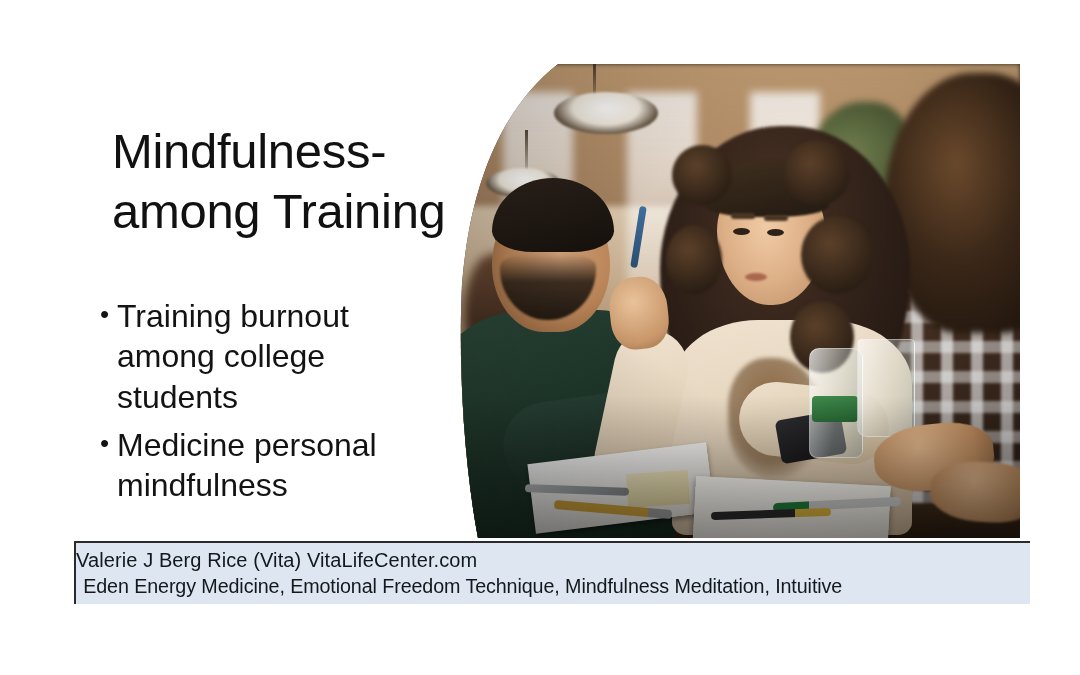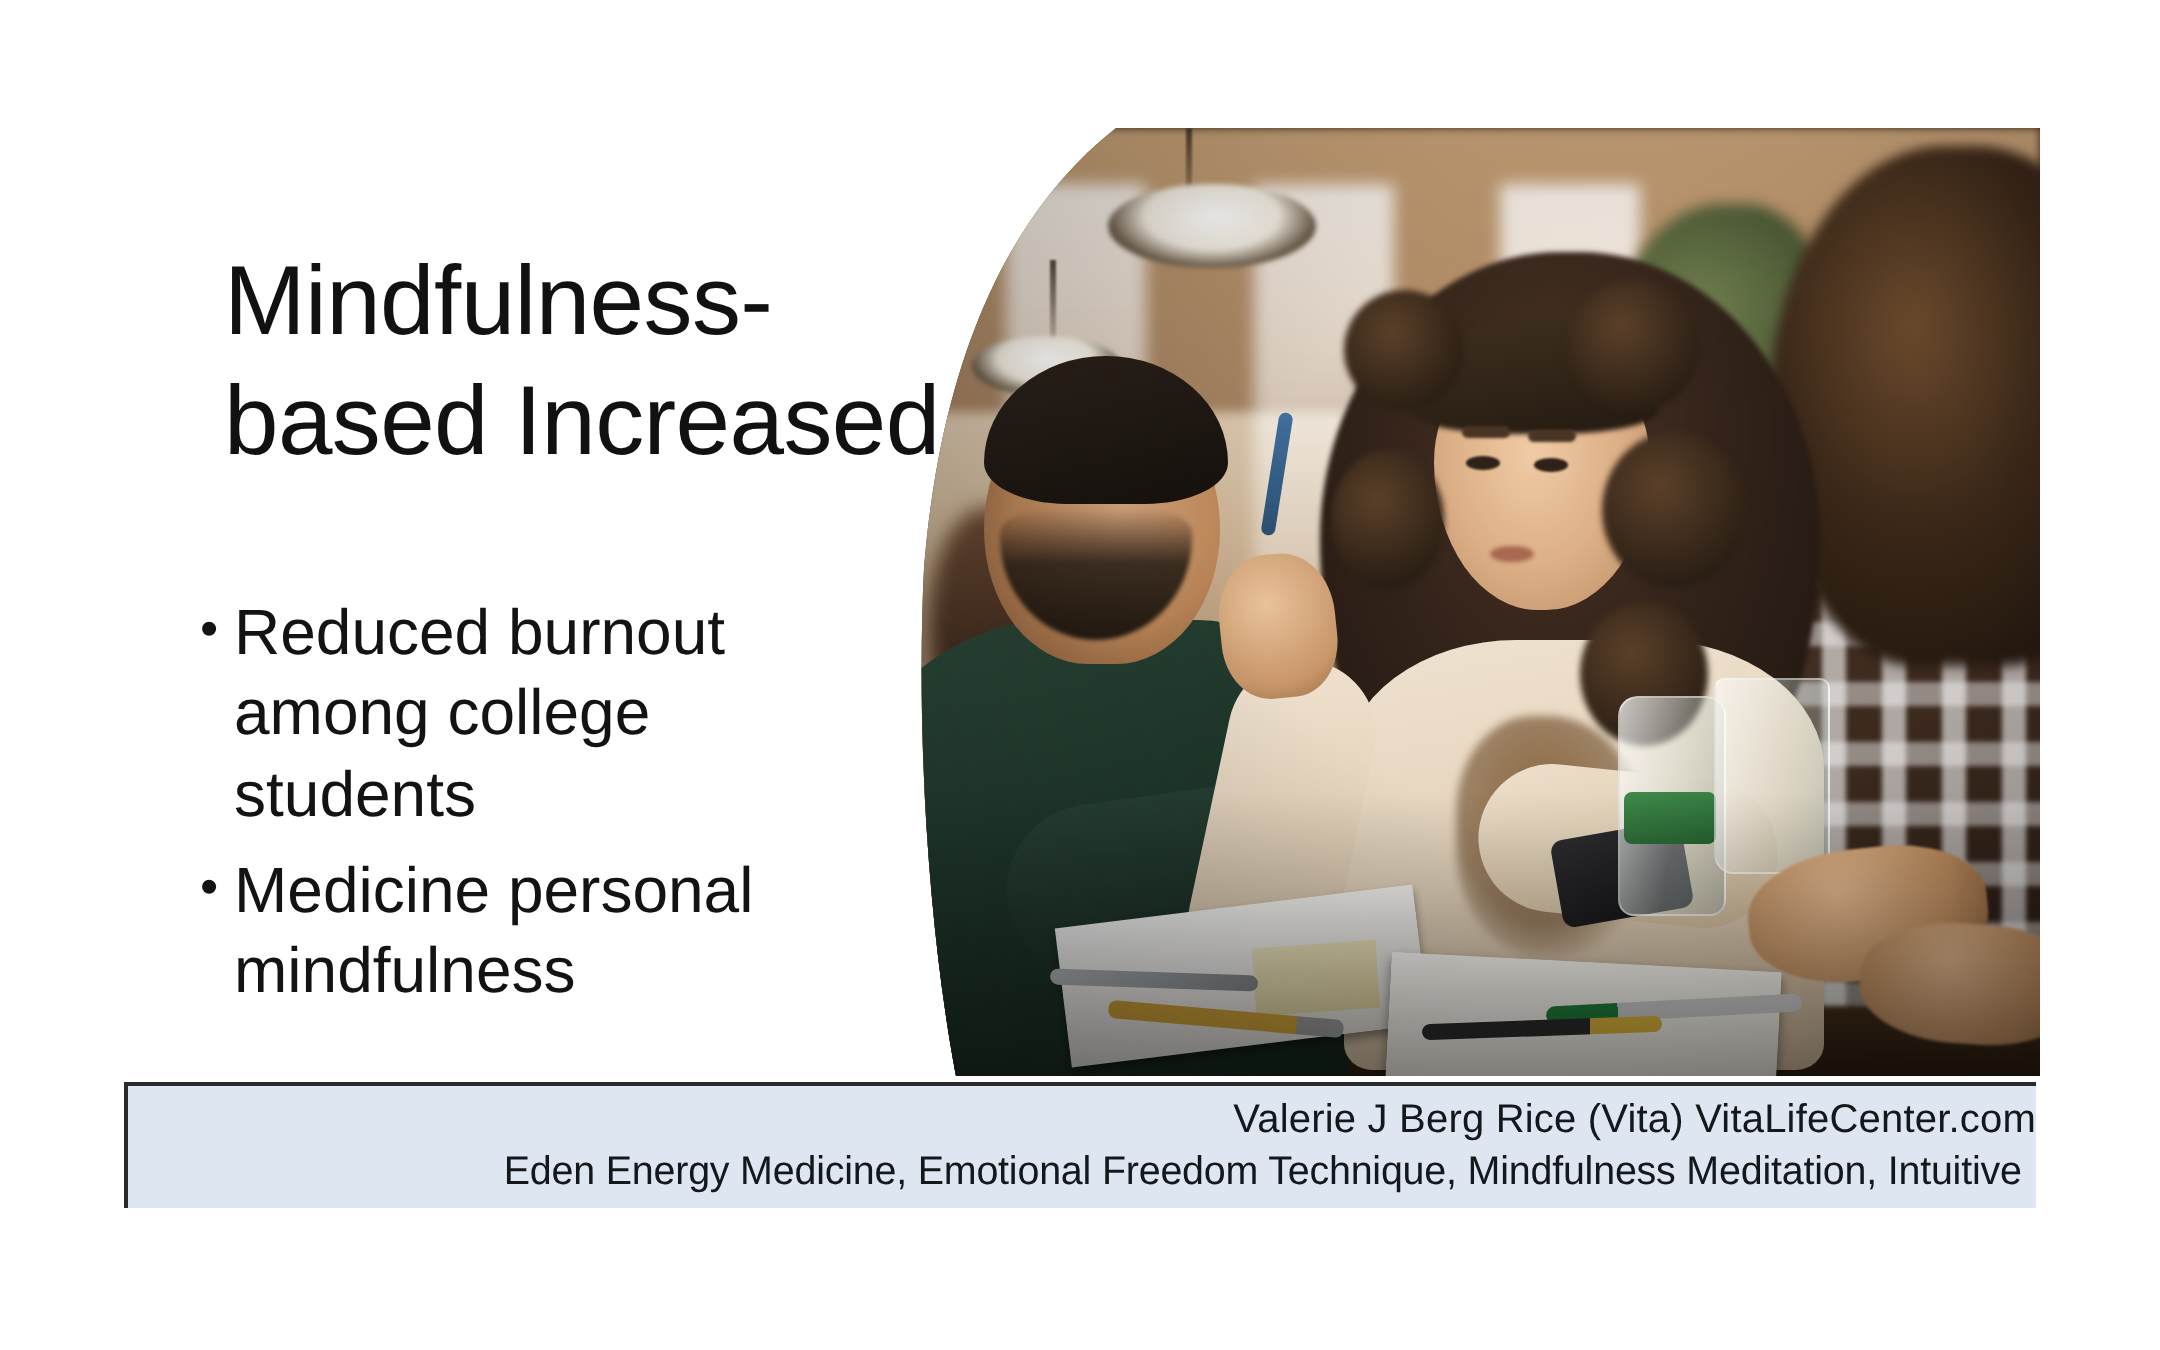--- a/index.html
+++ b/index.html
@@ -333,29 +333,29 @@
   .photo-vignette {
     inset: 0;
     background:
       radial-gradient(ellipse at 62% 44%, rgba(0,0,0,0) 38%, rgba(0,0,0,.30) 100%),
       linear-gradient(180deg, rgba(0,0,0,0) 70%, rgba(0,0,0,.35) 100%);
   }
 
   
   #footer {
     position: absolute;
-    left: 62px;
+    left: 74px;
     top: 541px;
     width: 956px;
     height: 63px;
     background: #dde6f1;
     border-top: 2px solid #2b2b2b;
     border-left: 2px solid #2b2b2b;
     box-sizing: border-box;
-    text-align: right;
+    text-align: left;
     color: #14181c;
   }
   #footer-line1 {
     font-size: 20px;
     line-height: 26px;
     padding-top: 4px;
     letter-spacing: .1px;
   }
   #footer-line2 {
     font-size: 20px;
@@ -363,26 +363,26 @@
     transform: scaleX(.985);
     letter-spacing: -.1px;
   }
 </style>
 </head>
 <body>
 
 <div id="slide">
 
   <div id="title">Mindfulness-
-based Increased</div>
+among Training</div>
 
   <div id="bullets">
     <div class="bullet-row">
       <span class="bullet-dot">•</span>
-      <span class="bullet-text">Reduced burnout among college students</span>
+      <span class="bullet-text">Training burnout among college students</span>
     </div>
     <div class="bullet-row">
       <span class="bullet-dot">•</span>
       <span class="bullet-text">Medicine personal mindfulness</span>
     </div>
   </div>
 
   <div id="photo-wrap">
     <div id="photo">
       <div class="ph bg-ceiling"></div>

